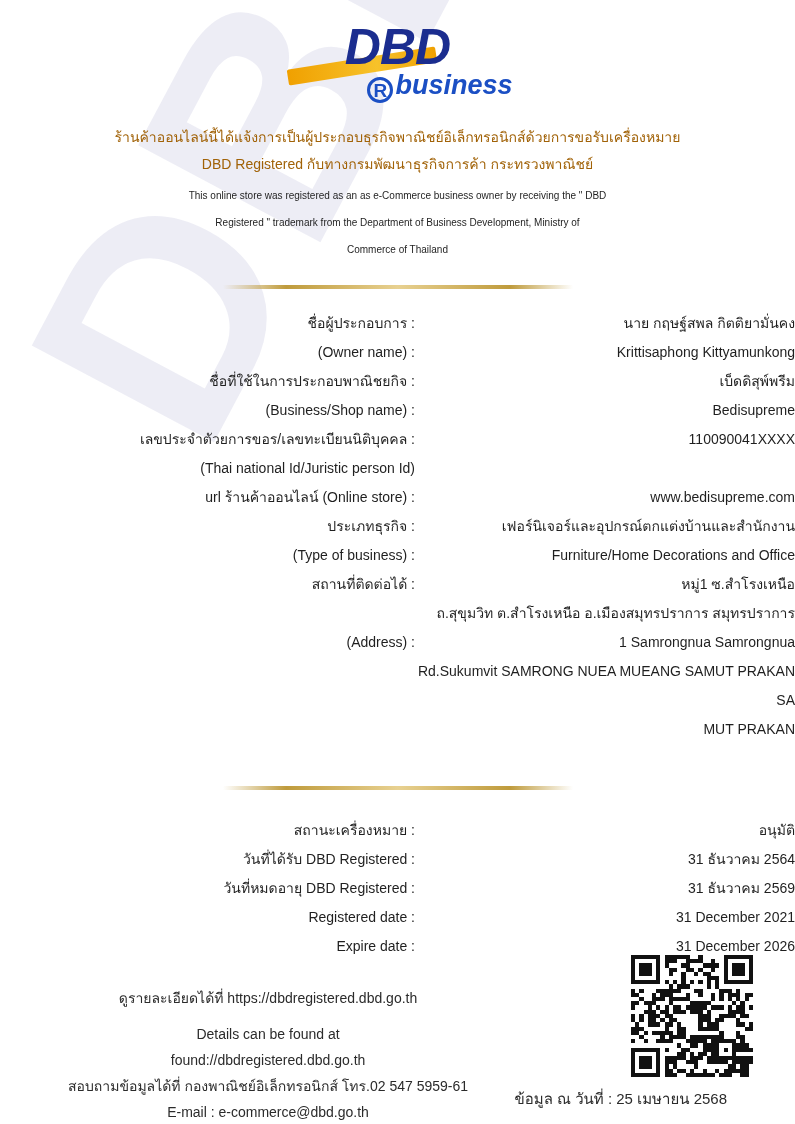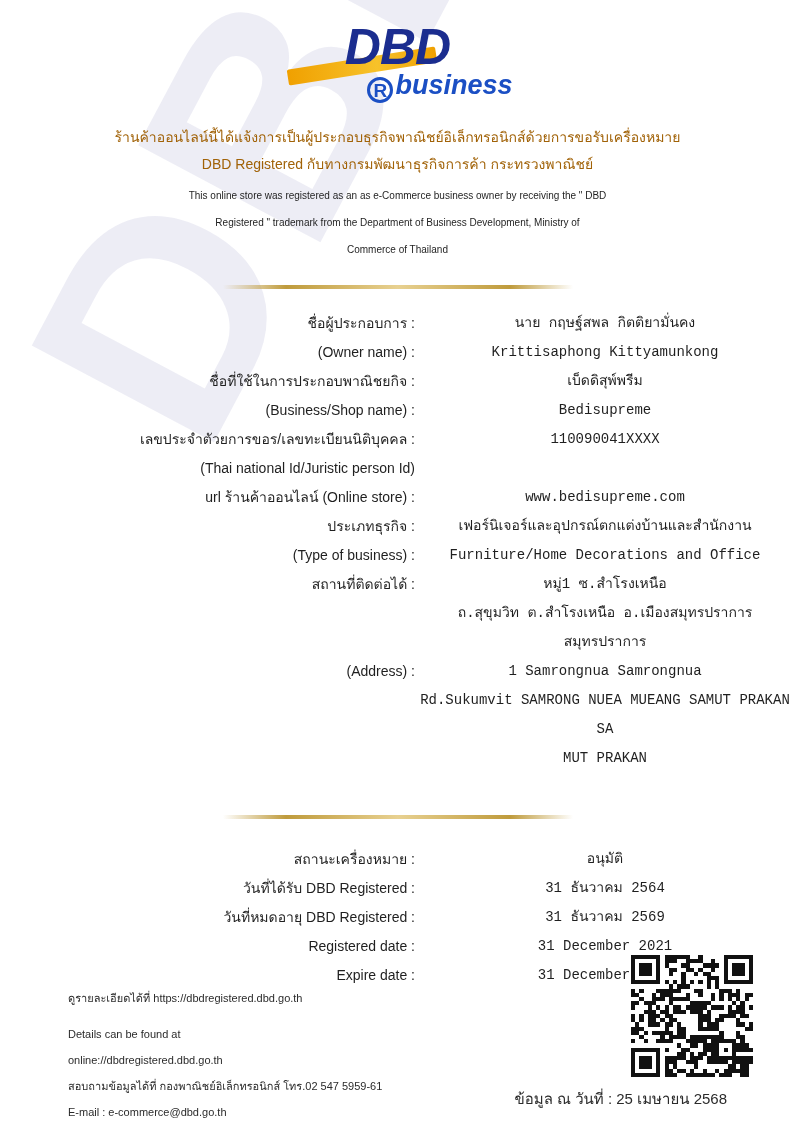--- a/index.html
+++ b/index.html
@@ -152,46 +152,46 @@
     padding: 0;
   }
   td.k {
     width: 415px;
     text-align: right;
     padding-right: 10px;
     white-space: nowrap;
     color: #1f1f1f;
   }
   td.v {
-    text-align: center;
+    text-align: right;
     padding-left: 0;
     color: #1f1f1f;
-    font-family: Liberation Mono, monospace;
   }
   td.v .line { display: block; }
 
   .block-2 { margin-top: 20px; }
   .divider-2 { margin-top: 42px; }
   .block-3 { margin-top: 26px; }
 
   
   .footer {
     position: absolute;
     left: 0;
     top: 985px;
     width: 795px;
     z-index: 2;
   }
   .foot-left {
     position: absolute;
     left: 68px;
     top: 0;
-    font-size: 11px;
+    font-size: 14px;
     line-height: 26px;
     color: #2b2b2b;
+    text-align: center;
   }
   .foot-left .gap { height: 10px; }
   .foot-date {
     position: absolute;
     right: 68px;
     top: 102px;
     font-size: 15px;
     color: #2b2b2b;
   }
 
@@ -798,18 +798,18 @@
         <rect x="27" y="28" width="1" height="1"></rect>
       </g>
   </svg>
 </div>
 
 <div class="footer">
   <div class="foot-left">
     <div>ดูรายละเอียดได้ที่ https://dbdregistered.dbd.go.th</div>
     <div class="gap"></div>
     <div>Details can be found at</div>
-    <div>online://dbdregistered.dbd.go.th</div>
+    <div>found://dbdregistered.dbd.go.th</div>
     <div>สอบถามข้อมูลได้ที่ กองพาณิชย์อิเล็กทรอนิกส์ โทร.02 547 5959-61</div>
     <div>E-mail : e-commerce@dbd.go.th</div>
   </div>
   <div class="foot-date">ข้อมูล ณ วันที่ : 25 เมษายน 2568</div>
 </div>
 
 </body></html>

